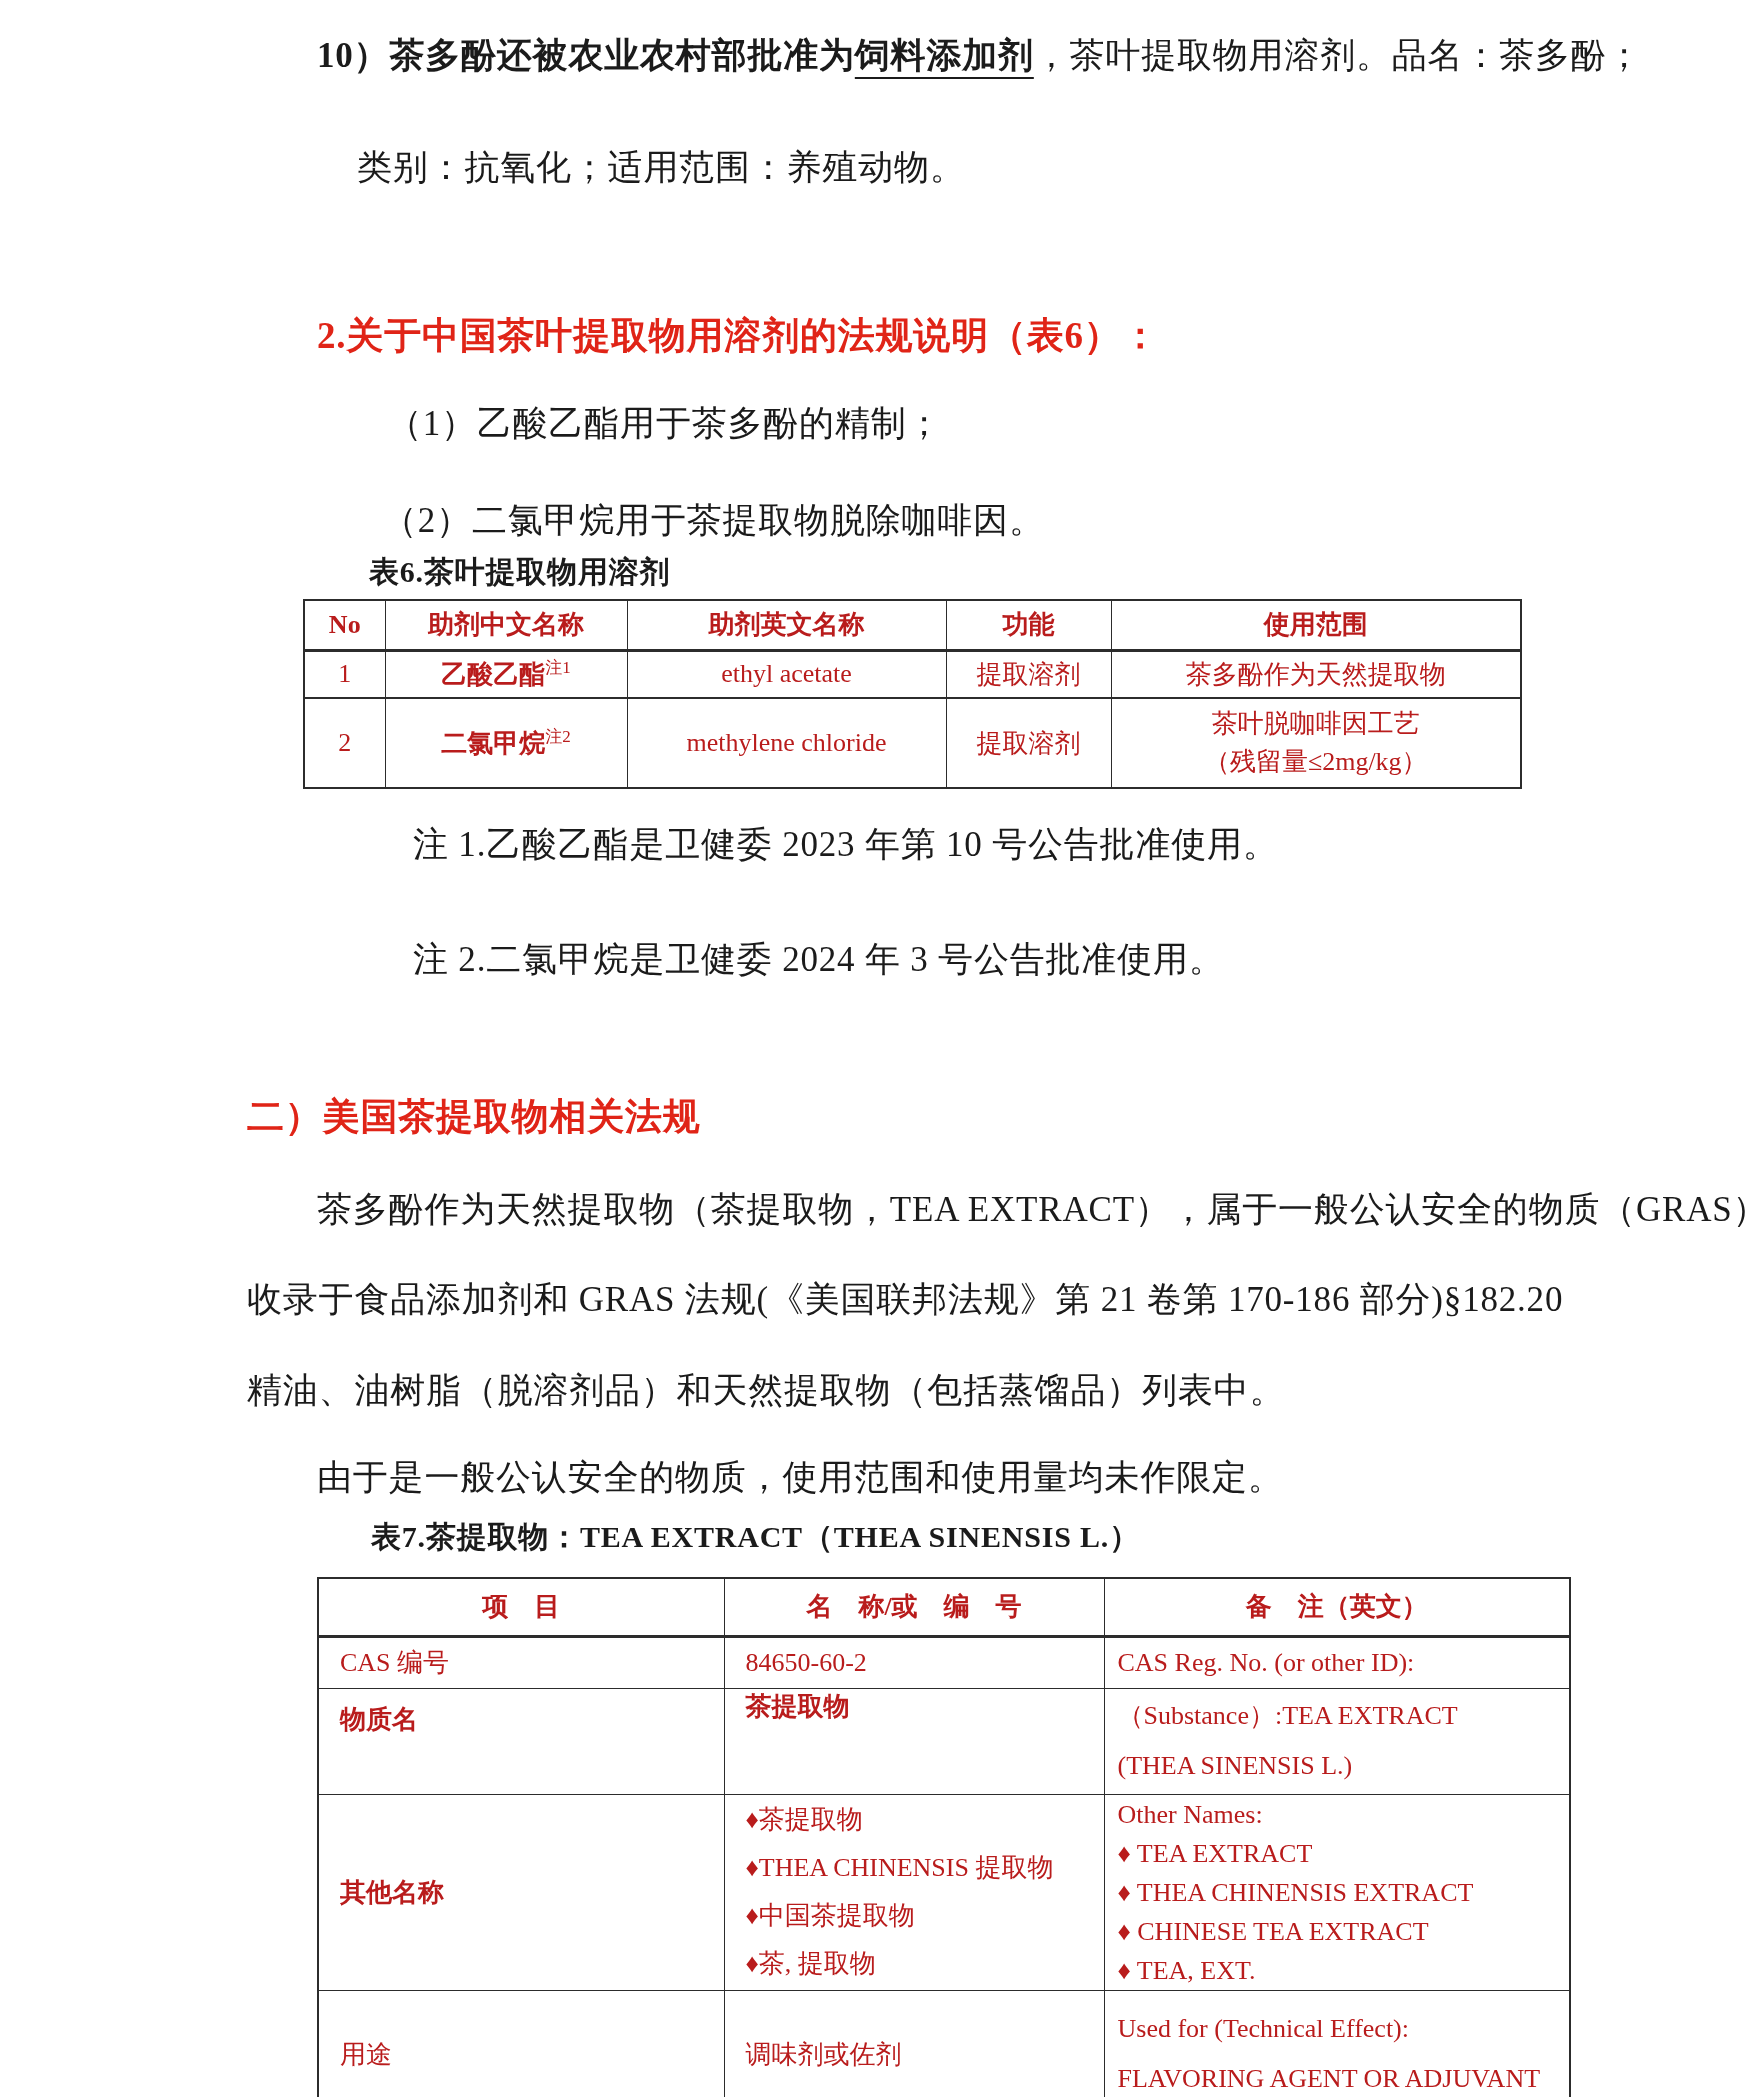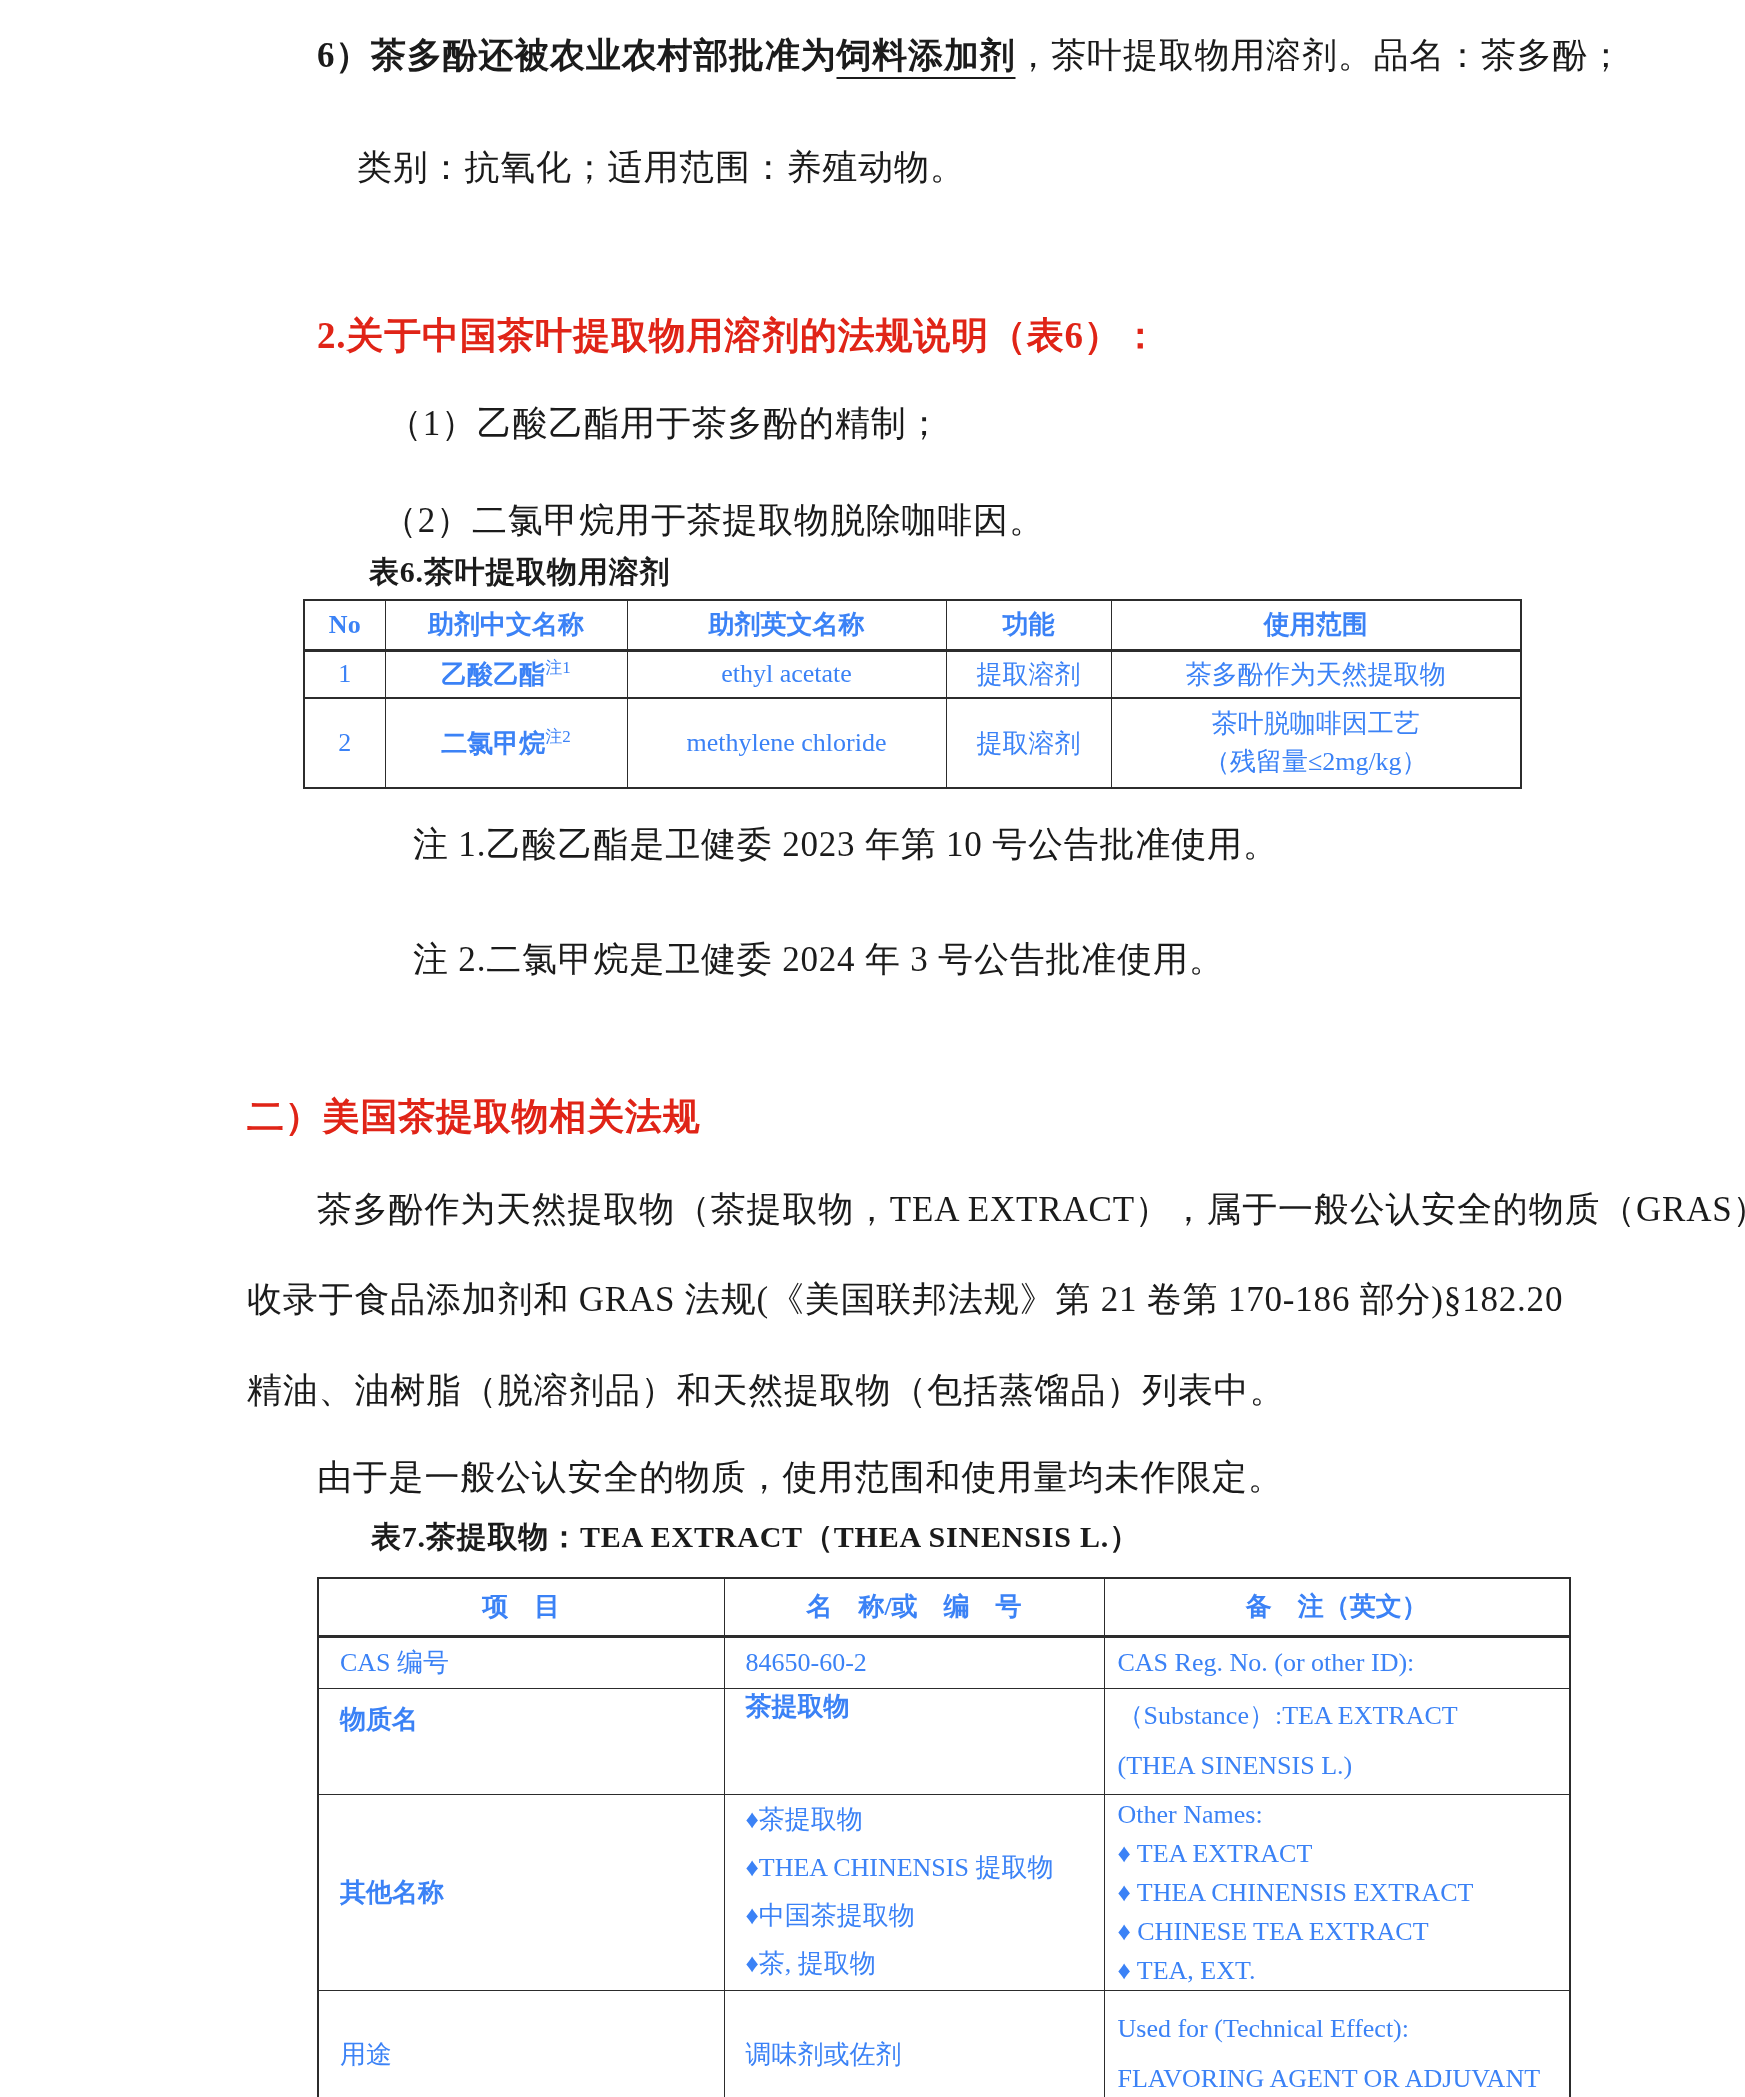--- a/index.html
+++ b/index.html
@@ -25,21 +25,21 @@
     text-decoration:underline;
     text-decoration-thickness:2.4px;
     text-underline-offset:9.7px;
   }
   .table-caption{font-size:30px;font-weight:700;letter-spacing:0.8px;}
   
   table.doc-table{
     border-collapse:collapse;
     table-layout:fixed;
     font-size:26px;
-    color:#3b82f6;
+    color:#b91c1c;
   }
   table.doc-table td{
     border:1.6px solid #2c2c2c;
     vertical-align:middle;
     padding:0;
     overflow:hidden;
   }
   table.doc-table{border:2.4px solid #2c2c2c;}
   table.doc-table tr.hdr td{border-bottom:3.2px solid #2c2c2c;font-weight:700;text-align:center;}
   #table6 td{text-align:center;}
@@ -60,21 +60,21 @@
   #table7 .lines-2{line-height:50px;white-space:nowrap;}
   #table7 .lines-4{line-height:48px;white-space:nowrap;}
   #table7 .lines-5{line-height:39px;white-space:nowrap;}
 </style>
 </head>
 <body>
 
 <div class="page">
 
   <div class="abs body-text" style="left:317px;top:32px;">
-    <span class="bold">6）茶多酚还被农业农村部批准为</span><span class="bold underline-seg">饲料添加剂</span><span>，茶叶提取物用溶剂。品名：茶多酚；</span>
+    <span class="bold">10）茶多酚还被农业农村部批准为</span><span class="bold underline-seg">饲料添加剂</span><span>，茶叶提取物用溶剂。品名：茶多酚；</span>
   </div>
   <div class="abs body-text" style="left:357px;top:144px;">类别：抗氧化；适用范围：养殖动物。</div>
 
   <div class="abs red-heading" style="left:317px;top:311px;">2.关于中国茶叶提取物用溶剂的法规说明（表6）：</div>
 
   <div class="abs body-text" style="left:387px;top:400px;">（1）乙酸乙酯用于茶多酚的精制；</div>
   <div class="abs body-text" style="left:382px;top:497px;">（2）二氯甲烷用于茶提取物脱除咖啡因。</div>
 
   <div class="abs table-caption" style="left:369px;top:552px;">表6.茶叶提取物用溶剂</div>
 

